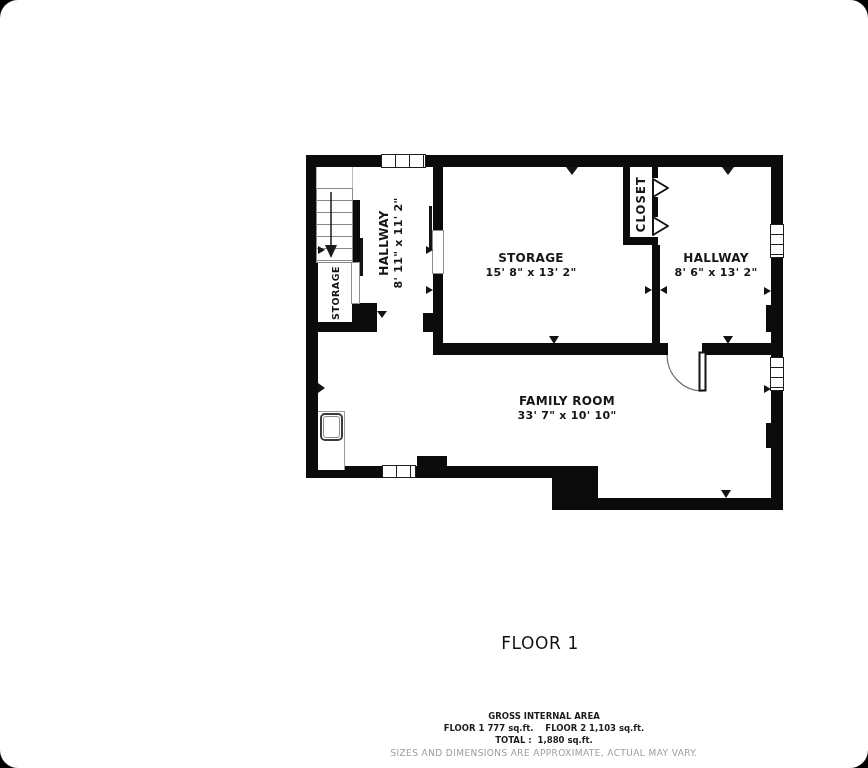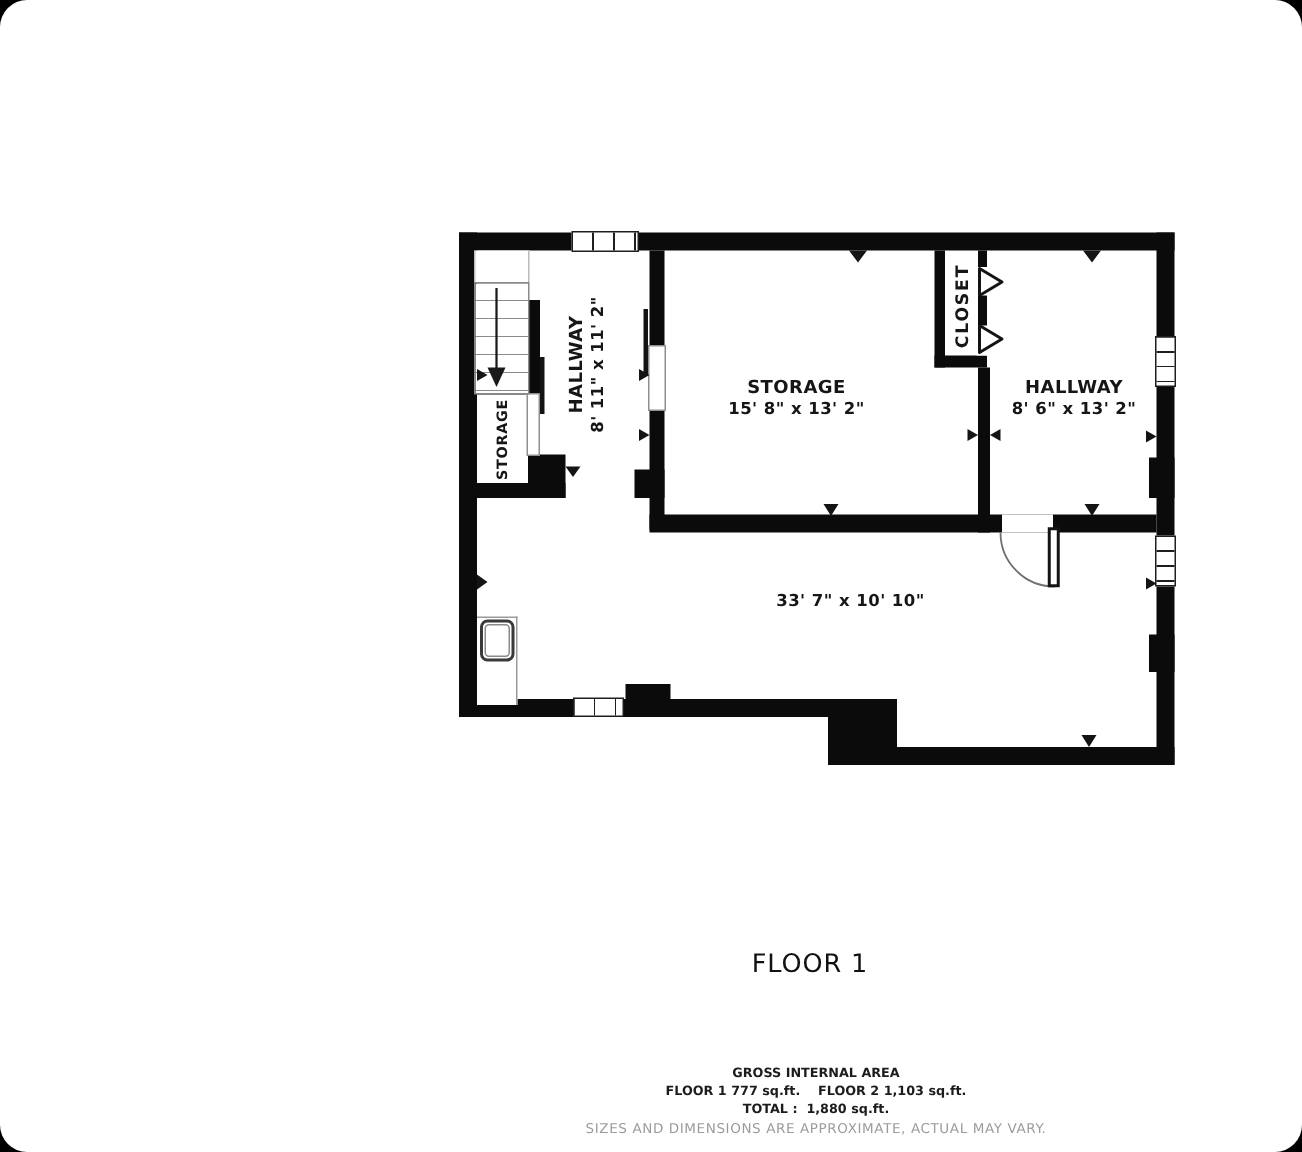--- a/index.html
+++ b/index.html
@@ -118,20 +118,21 @@
       <div class="nm">STORAGE</div>
       <div class="dm">15' 8" x 13' 2"</div>
     </div>
 
     <div class="room-label" style="left:616px;top:251px;width:200px">
       <div class="nm">HALLWAY</div>
       <div class="dm">8' 6" x 13' 2"</div>
     </div>
 
     <div class="room-label" style="left:467px;top:394px;width:200px">
+      <div class="nm">FAMILY ROOM</div>
       <div class="dm">33' 7" x 10' 10"</div>
     </div>
 
     <div class="room-label vert" style="left:601px;top:196px;width:80px;height:16px;letter-spacing:1.2px">
       <div class="nm" style="font-size:11.5px">CLOSET</div>
     </div>
 
     <div class="room-label vert" style="left:300px;top:286px;width:70px;height:14px;letter-spacing:.5px">
       <div class="nm" style="font-size:9.5px">STORAGE</div>
     </div>

